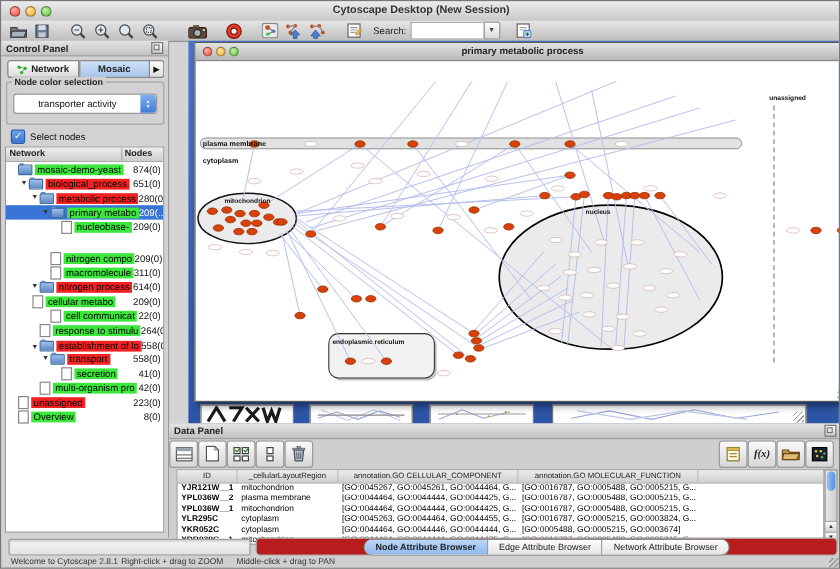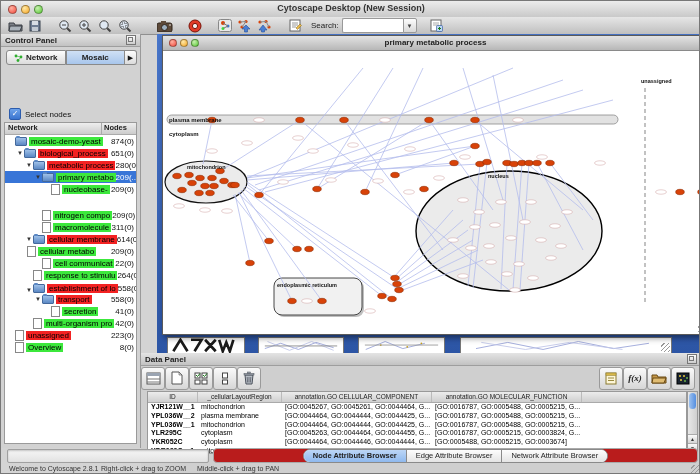--- a/index.html
+++ b/index.html
@@ -238,20 +238,30 @@
             <line x1="2" y1="2" x2="7" y2="3" stroke="#2fae2f" stroke-width="0.6"></line>
             <line x1="4" y1="6.5" x2="7" y2="3" stroke="#2fae2f" stroke-width="0.6"></line>
           </svg>
         <span>Network</span>
       </div>
       <div class="cptab sel">
         <span>Mosaic</span>
       </div>
       <div class="cpmore">▶</div>
     </div>
+    <div class="group">
+      <span class="legend">Node color selection</span>
+      <div class="combo">
+        <span class="val">transporter activity</span>
+        <span class="stepper">
+            <span>▲</span>
+            <span>▼</span>
+          </span>
+      </div>
+    </div>
     <div class="chkrow">
       <div class="chk">✓</div>
       <span class="chklbl">Select nodes</span>
     </div>
     <div class="treewrap">
       <div class="treehead">
         <span class="h1">Network</span>
         <span class="h2">Nodes</span>
       </div>
       <div id="tree">
@@ -293,21 +303,21 @@
           </div>
           <div class="trow" style="padding-left: 29px;">
             <span class="tarrow"></span>
             <span class="ticon file"></span>
             <span class="tlabel green">macromolecule</span>
             <span class="tcount">311(0)</span>
           </div>
           <div class="trow" style="padding-left: 20px;">
             <span class="tarrow">▼</span>
             <span class="ticon folder"></span>
-            <span class="tlabel red">cellular membrane</span>
+            <span class="tlabel red">nitrogen process</span>
             <span class="tcount">614(0)</span>
           </div>
           <div class="trow" style="padding-left: 14px;">
             <span class="tarrow"></span>
             <span class="ticon file"></span>
             <span class="tlabel green">cellular metabo</span>
             <span class="tcount">209(0)</span>
           </div>
           <div class="trow" style="padding-left: 29px;">
             <span class="tarrow"></span>

